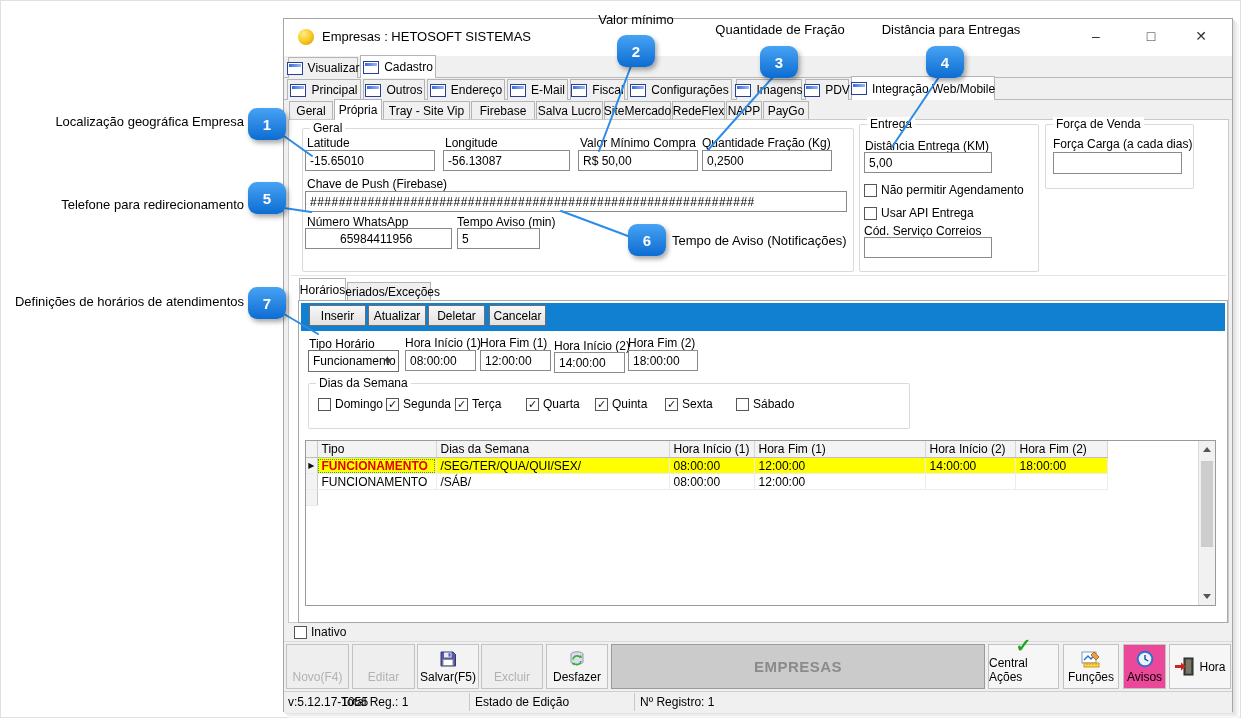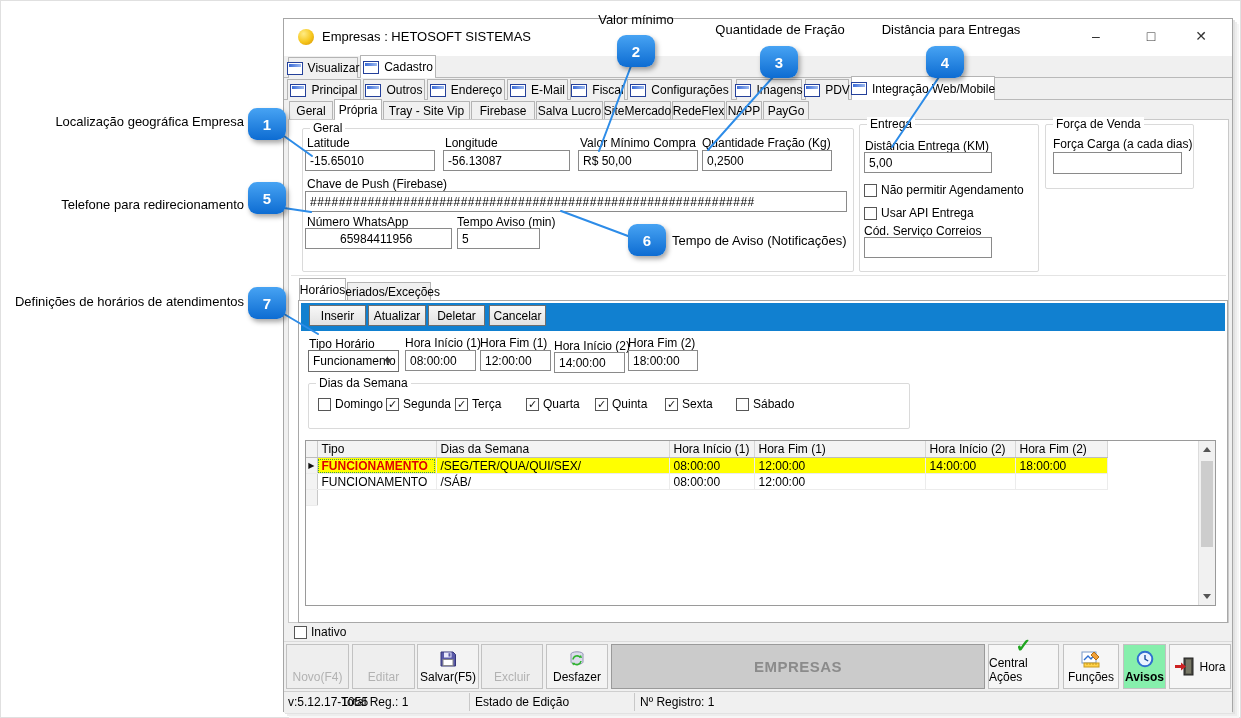--- a/index.html
+++ b/index.html
@@ -411,21 +411,21 @@
     <div class="bbtn" style="left:779px;width:56px;background:#f6f6f6;">
       <svg width="20" height="17" viewBox="0 0 20 17">
         <rect x="1" y="1" width="14" height="11" fill="#fff" stroke="#7a9ac8"></rect>
         <path d="M3 9 l4-4 3 3 4-5" stroke="#2f6fd0" stroke-width="1.4" fill="none"></path>
         <path d="M13 1 l5 5-3 3-5-5z" fill="#f0a03a" stroke="#b37015"></path>
         <rect x="3" y="12" width="15" height="4" fill="#ffd24a" stroke="#c89a1e"></rect>
         <path d="M6 12 v2 M9 12 v2 M12 12 v2 M15 12 v2" stroke="#c89a1e" stroke-width="1"></path>
       </svg>
       <span>Funções</span>
       </div>
-    <div class="bbtn" style="left:839px;width:43px;background:#86efac;font-weight:bold;">
+    <div class="bbtn" style="left:839px;width:43px;background:#ec4899;">
       <svg width="18" height="18" viewBox="0 0 18 18">
         <circle cx="9" cy="9" r="7.3" fill="#eaf3ff" stroke="#2f6fd0" stroke-width="2"></circle>
         <path d="M9 5 v4.2 l3.2 1.8" stroke="#1a4a9a" stroke-width="1.4" fill="none"></path>
       </svg>
       <span>Avisos</span>
       </div>
     <div class="bbtn sairbtn" style="left:885px;width:62px;background:#f6f6f6;">
       <svg width="20" height="19" viewBox="0 0 20 19">
         <rect x="10" y="1" width="9" height="17" fill="#4a4a42" stroke="#222"></rect>
         <rect x="12" y="2.5" width="5" height="14" fill="#787866"></rect>

